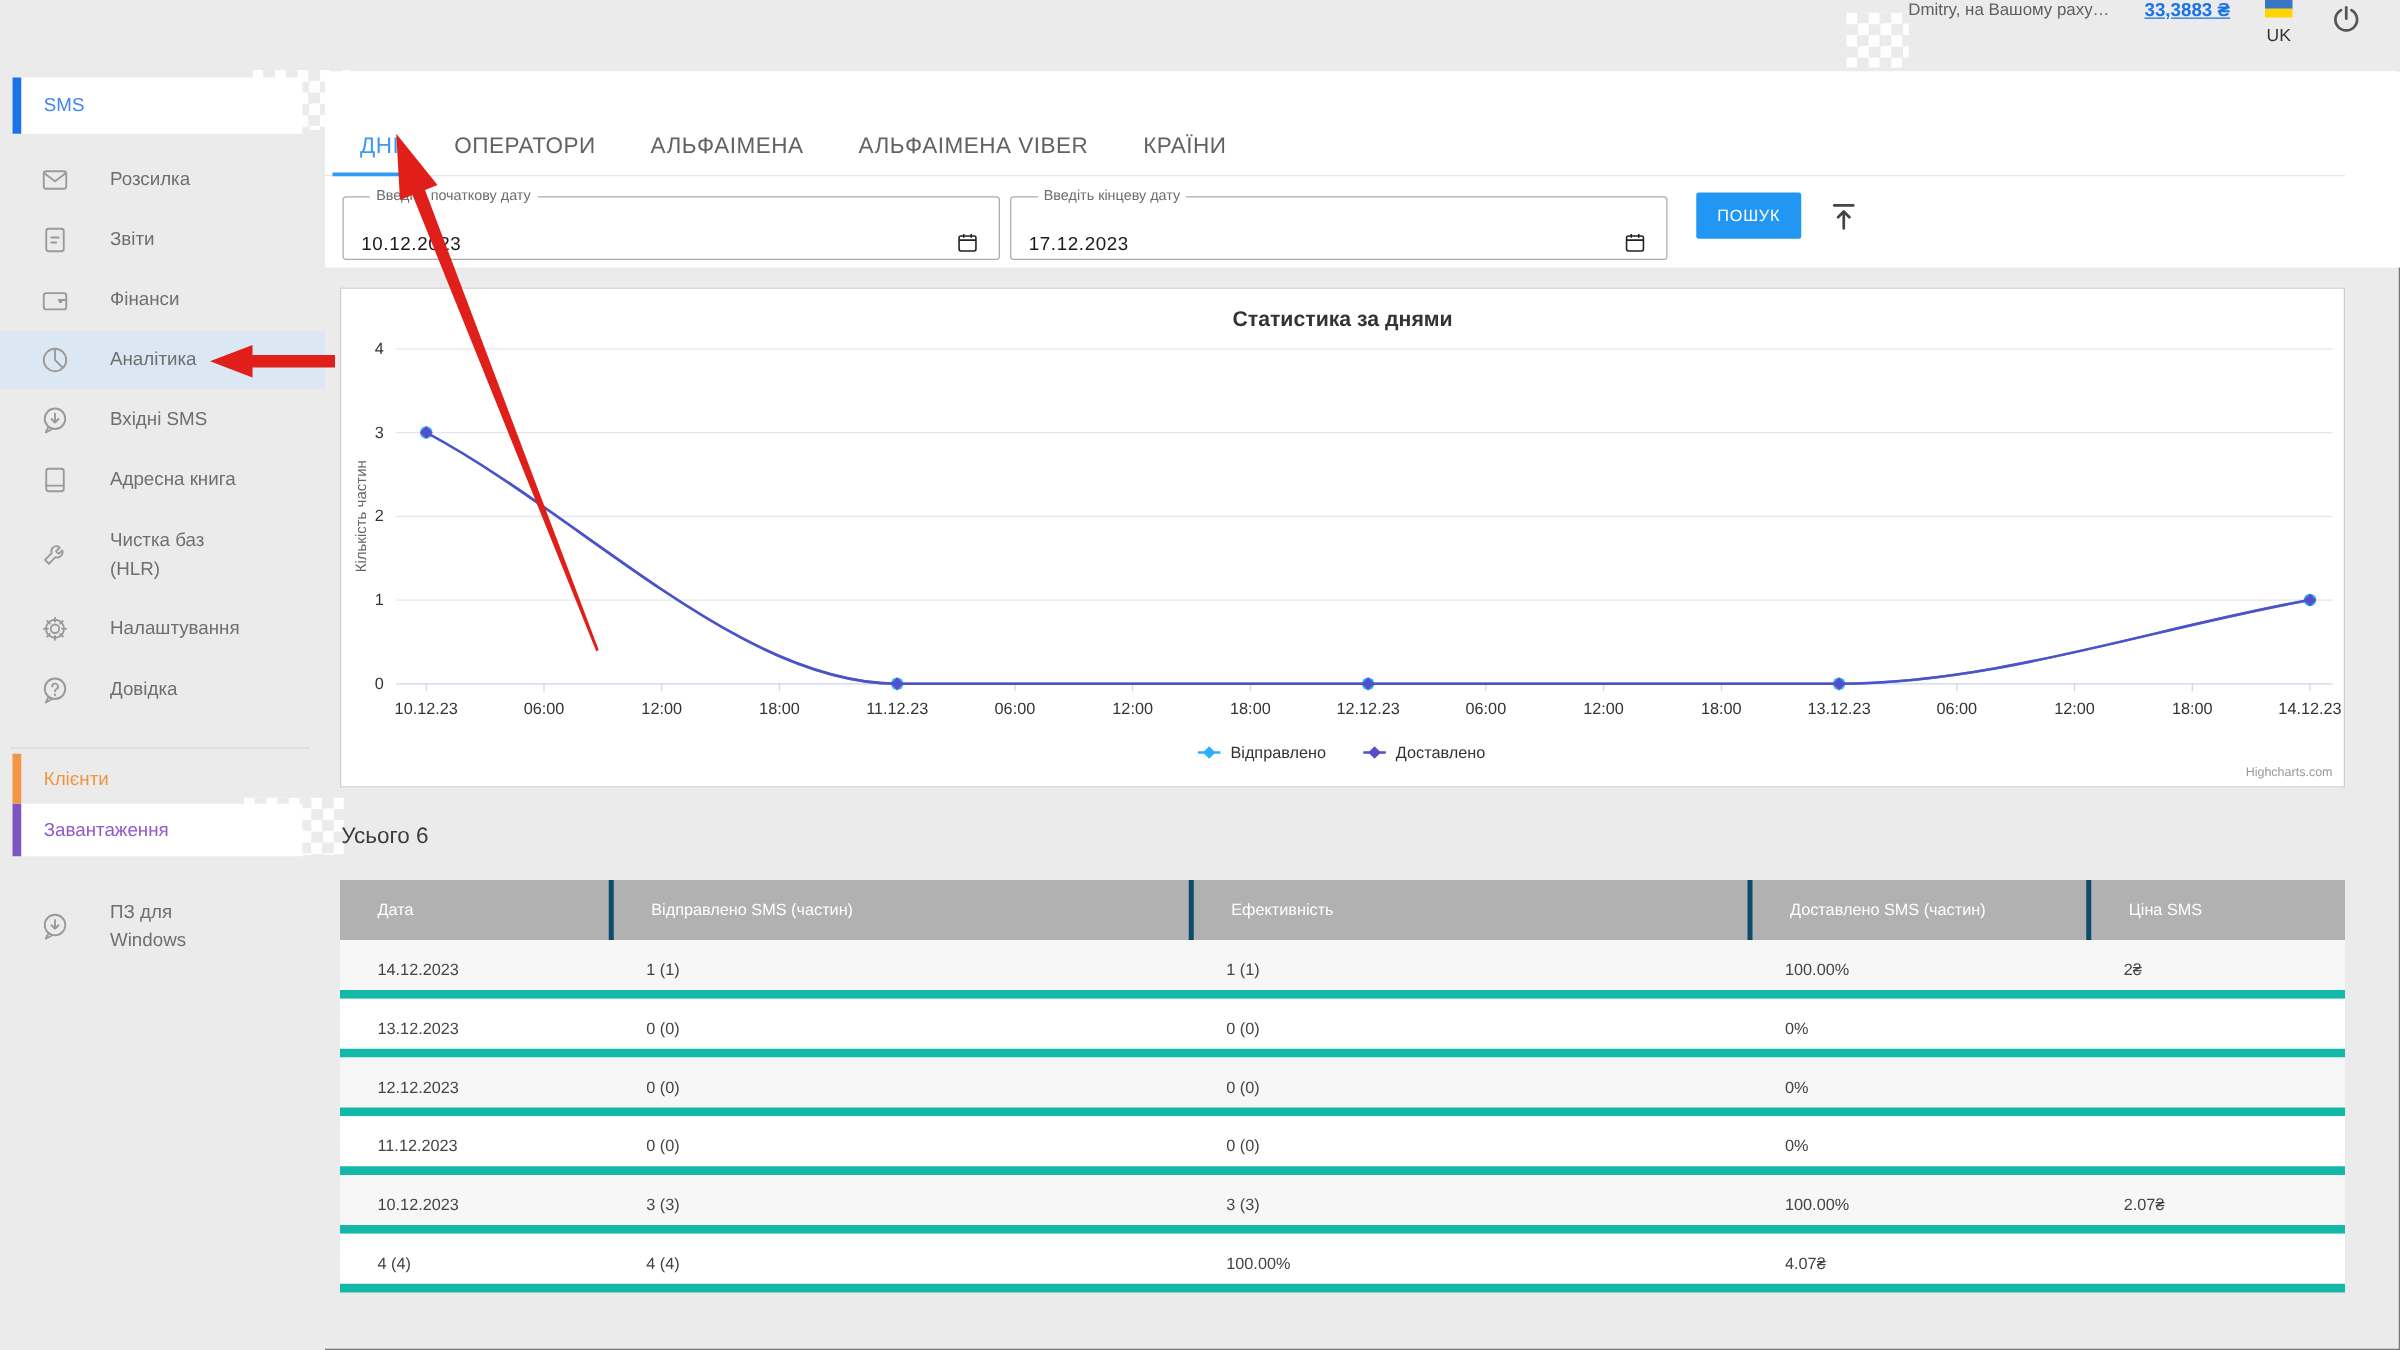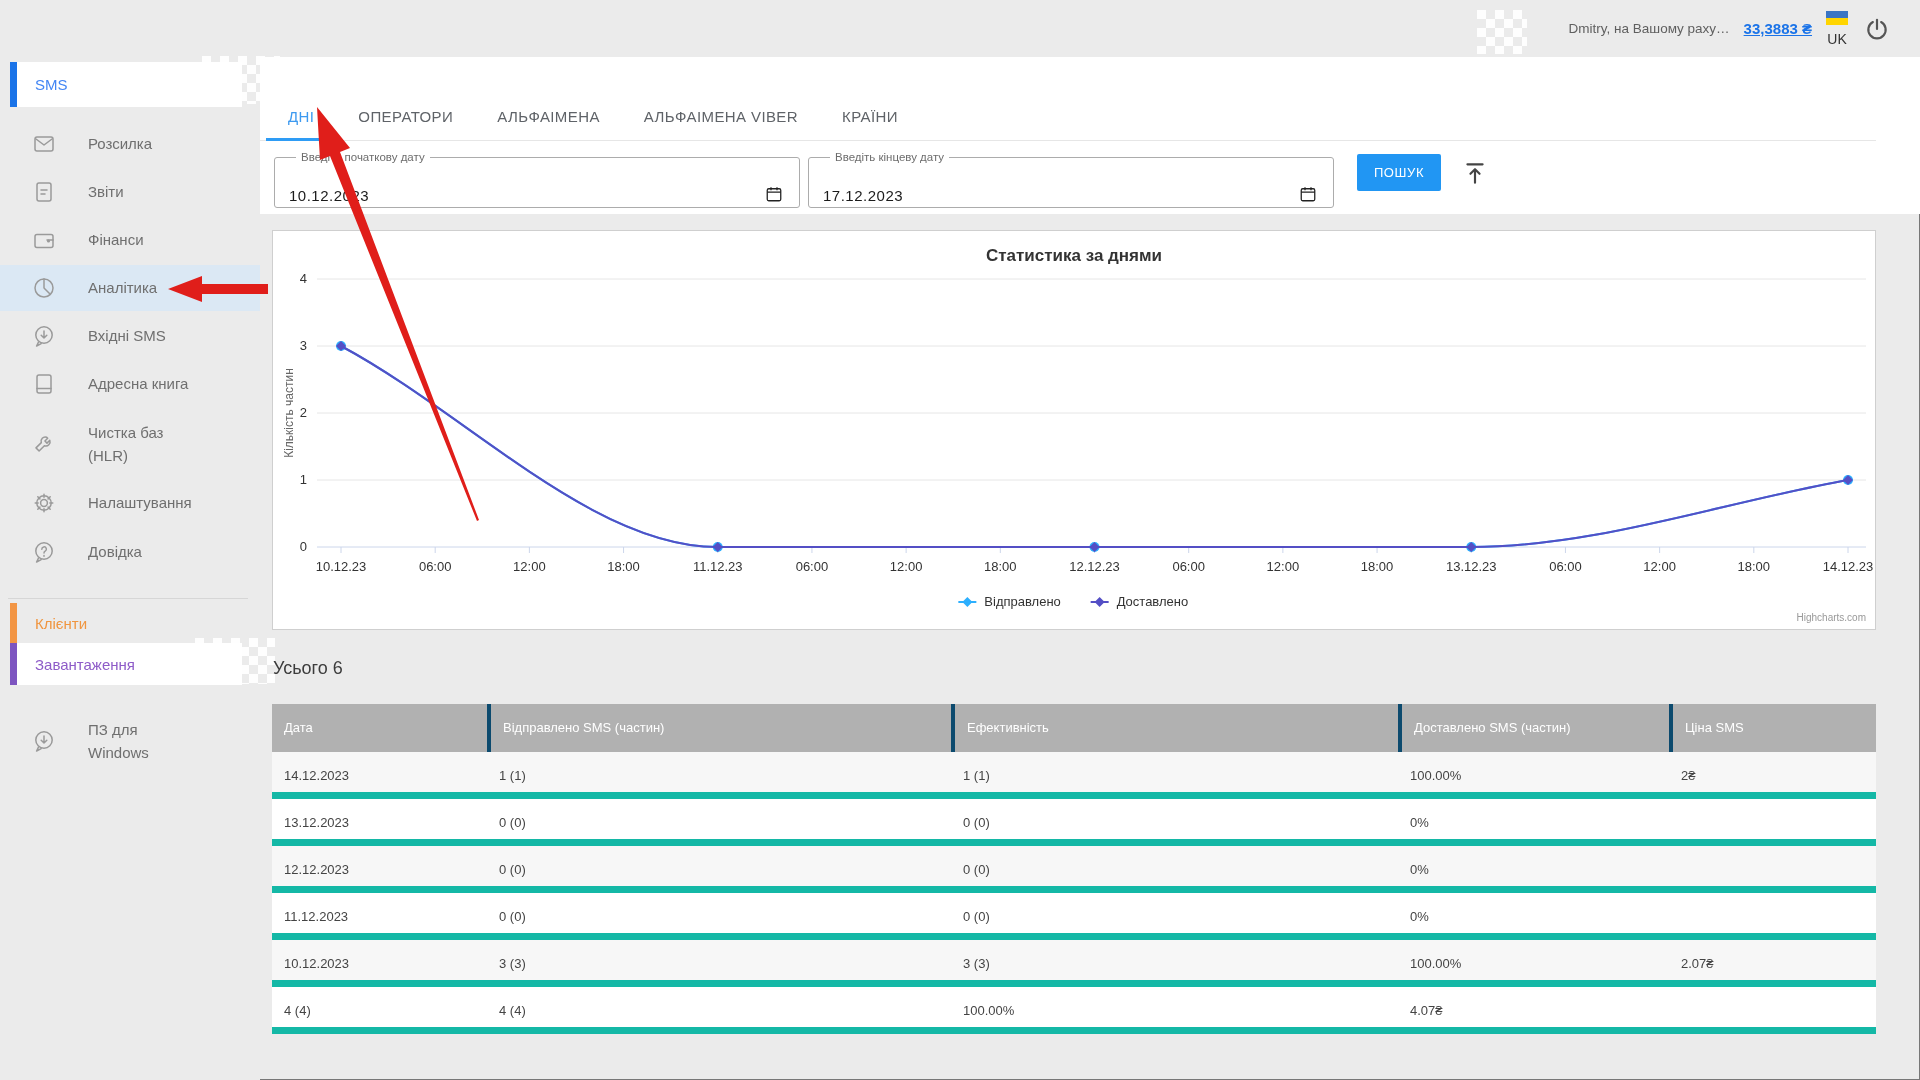--- a/index.html
+++ b/index.html
@@ -2,21 +2,21 @@
 <html><head>
 <meta charset="utf-8">
 <style>
   html,body{margin:0;padding:0;background:#dcdcdc;}
   *{box-sizing:border-box;}
   .app{position:relative;width:1920px;height:1080px;background:#ebebeb;overflow:hidden;
        font-family:"Liberation Sans","DejaVu Sans",sans-serif;box-shadow:inset 0 0 0 1px #777;}
 
   
   .header{position:absolute;left:0;top:0;width:1920px;height:57px;background:#ebebeb;}
-  .user-area{position:absolute;right:28px;top:0;height:57px;display:flex;align-items:center;gap:14px;}
+  .user-area{position:absolute;right:28px;top:0;height:57px;display:flex;gap:28px;}
   .user-text{font-size:13.5px;color:#5f5f5f;}
   .balance-link{font-size:15px;font-weight:bold;color:#1a73e8;text-decoration:underline;cursor:pointer;}
   .lang{display:flex;align-items:center;gap:6px;cursor:pointer;flex-direction:column;}
   .flag{width:22px;height:14px;display:inline-block;}
   .flag .t{height:7px;background:#3a75c4;}
   .flag .b{height:7px;background:#ffd500;}
   .lang-label{font-size:14px;color:#333;}
   .power-btn{width:30px;height:30px;display:flex;align-items:center;justify-content:center;cursor:pointer;}
 
   
@@ -36,21 +36,21 @@
            stroke-width:1.5;stroke-linecap:round;stroke-linejoin:round;}
   .side-label{position:absolute;left:88px;font-size:15px;color:#6f6f6f;line-height:1.55;}
   .side-divider{position:absolute;left:8px;top:598px;width:240px;height:1px;background:#d6d6d6;}
 
   
   .main-white{position:absolute;left:260px;top:57px;width:1660px;height:157px;background:#fff;}
 
   
   .tabs{position:absolute;left:266px;top:92px;height:49px;display:flex;}
   .tabs-underline-row{position:absolute;left:260px;top:140px;width:1616px;height:1px;background:#e6e6e6;}
-  .tab{height:49px;line-height:49px;padding:0 22px;font-size:15px;letter-spacing:.4px;
+  .tab{height:49px;line-height:49px;padding:0 22px;font-size:18px;letter-spacing:.4px;
        color:#5f6368;cursor:pointer;border-bottom:3px solid transparent;}
   .tab.active{color:#3d9af0;border-bottom-color:#2e9cf5;}
 
   
   fieldset.datefield{position:absolute;top:151px;height:57px;margin:0;border:1px solid #acacac;
         border-radius:3px;background:#fff;}
   fieldset.datefield legend{margin-left:9px;padding:0 5px;font-size:11.5px;color:#6d6d6d;}
   .dval{position:absolute;left:14px;top:24px;font-size:15px;color:#1b1b1b;letter-spacing:.5px;}
   .cal-ic{position:absolute;right:16px;top:22px;width:18px;height:18px;stroke:#222;fill:none;
           stroke-width:1.7;cursor:pointer;}
@@ -67,21 +67,21 @@
 
   
   .totals{position:absolute;left:273px;top:658px;font-size:18px;color:#3c3c3c;}
   .stats-table{position:absolute;left:272px;top:704px;width:1604px;font-size:13px;color:#444;}
   .trow{display:grid;grid-template-columns:215px 464px 447px 271px 207px;}
   .thead{background:#b1b1b1;color:#fff;height:48px;line-height:48px;}
   .thead .tcell{border-left:4px solid #0c4a6e;}
   .thead .tcell:first-child{border-left:none;}
   .tbody-row{height:47px;line-height:47px;border-bottom:7px solid #14b8a6;background:#fff;}
   .tbody-row.alt{background:#f7f7f7;}
-  .tcell{padding-left:12px;overflow:hidden;white-space:nowrap;}
+  .tcell{padding-left:30px;overflow:hidden;white-space:nowrap;}
 
   .arrows{position:absolute;left:0;top:0;width:1920px;height:1080px;pointer-events:none;z-index:50;}
   .icon-defs{position:absolute;width:0;height:0;}
 </style>
 </head>
 <body>
 
 <div class="app">
 
   <svg class="icon-defs" aria-hidden="true">

